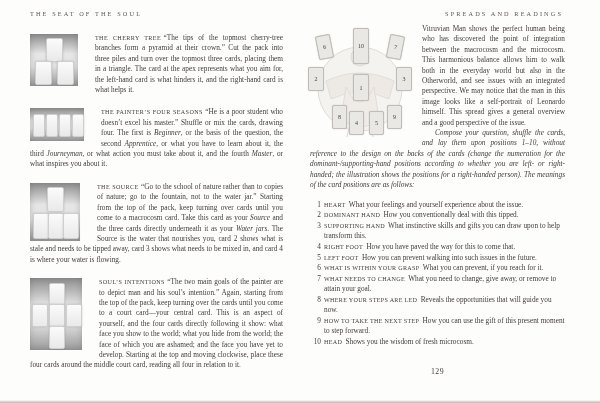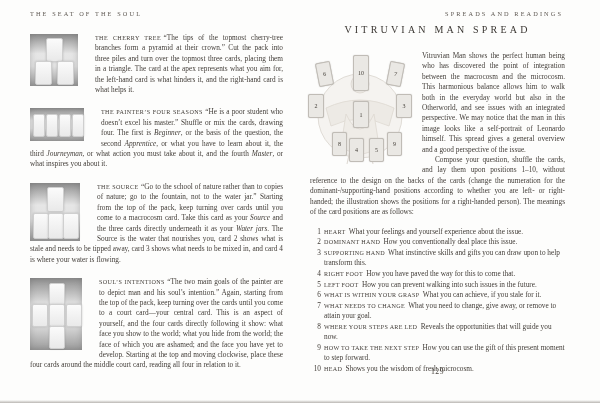--- a/index.html
+++ b/index.html
@@ -69,21 +69,21 @@
   .dc-10{left:45px;top:1px;width:14px;height:34px;}
   .dc-7{left:80px;top:8px;transform:rotate(11deg);}
   .dc-2{left:0px;top:40px;width:14px;}
   .dc-1{left:45px;top:47px;width:14px;height:25px;}
   .dc-3{left:88px;top:40px;width:14px;}
   .dc-8{left:24px;top:78px;}
   .dc-4{left:41px;top:84px;}
   .dc-5{left:61px;top:84px;}
   .dc-9{left:79px;top:78px;}
 
-  .indent{text-indent:13px;}
+  .indent{text-indent:13px;font-style:italic;}
 
   .positions{list-style:none;margin:9px 0 0 0;padding:0;font-size:7.3px;line-height:10.2px;}
   .positions li{position:relative;padding-left:14px;margin-bottom:0.5px;text-align:left;}
   .pnum{position:absolute;left:0;top:0;width:11px;text-align:right;}
   .positions .sc-label{font-size:6.1px;letter-spacing:0.3px;margin-right:1.5px;}
 
   .folio{position:absolute;top:367px;font-size:7.8px;letter-spacing:0.5px;text-align:center;color:#45403a;}
   .folio-left{left:30px;width:253px;}
   .folio-right{left:10px;width:255px;}
 </style>
@@ -138,21 +138,20 @@
       </section>
 
     </div>
 
   </div>
 
   <div class="page page-right">
     <div class="running-head rh-right">SPREADS AND READINGS</div>
 
     <div class="right-content">
-      <h1 class="spread-title">VITRUVIAN MAN SPREAD</h1>
 
       <div class="diagram">
         <svg viewBox="0 0 104 112">
           <circle cx="52" cy="62" r="42" fill="#f5f3f0" stroke="#e0dcd6" stroke-width="1"></circle>
           <circle cx="52" cy="30" r="9" fill="#edeae5" stroke="#dbd6cf" stroke-width="0.8"></circle>
           <path d="M18 54 Q52 38 86 54 L81 72 Q52 58 23 72 Z" fill="#edeae5" stroke="#ddd8d1" stroke-width="0.8"></path>
           <path d="M38 60 Q52 90 66 60 L71 92 Q52 108 33 92 Z" fill="#efece7" stroke="#ddd8d1" stroke-width="0.8"></path>
           <path d="M42 96 L39 110 M62 96 L65 110" fill="none" stroke="#ddd8d1" stroke-width="1"></path>
         </svg>
         <span class="dcard dc-6">
@@ -185,25 +184,25 @@
         <span class="dcard dc-9">
             <span>9</span>
           </span>
       </div>
 
       <p class="body-text">Vitruvian Man shows the perfect human being who has discovered the point of integration between the macrocosm and the microcosm. This harmonious balance allows him to walk both in the everyday world but also in the Otherworld, and see issues with an integrated perspective. We may notice that the man in this image looks like a self-portrait of Leonardo himself. This spread gives a general overview and a good perspective of the issue.</p>
       <p class="body-text indent">Compose your question, shuffle the cards, and lay them upon positions 1–10, without reference to the design on the backs of the cards (change the numeration for the dominant-/supporting-hand positions according to whether you are left- or right-handed; the illustration shows the positions for a right-handed person). The meanings of the card positions are as follows:</p>
 
       <ol class="positions">
         <li><span class="pnum">1</span><span class="sc-label">HEART</span> <span>What your feelings and yourself experience about the issue.</span></li>
-        <li><span class="pnum">2</span><span class="sc-label">DOMINANT HAND</span> <span>How you conventionally deal place this issue.</span></li>
+        <li><span class="pnum">2</span><span class="sc-label">DOMINANT HAND</span> <span>How you conventionally deal with this tipped.</span></li>
         <li><span class="pnum">3</span><span class="sc-label">SUPPORTING HAND</span> <span>What instinctive skills and gifts you can draw upon to help transform this.</span></li>
         <li><span class="pnum">4</span><span class="sc-label">RIGHT FOOT</span> <span>How you have paved the way for this to come that.</span></li>
         <li><span class="pnum">5</span><span class="sc-label">LEFT FOOT</span> <span>How you can prevent walking into such issues in the future.</span></li>
-        <li><span class="pnum">6</span><span class="sc-label">WHAT IS WITHIN YOUR GRASP</span> <span>What you can achieve, if you stale for it.</span></li>
+        <li><span class="pnum">6</span><span class="sc-label">WHAT IS WITHIN YOUR GRASP</span> <span>What you can prevent, if you reach for it.</span></li>
         <li><span class="pnum">7</span><span class="sc-label">WHAT NEEDS TO CHANGE</span> <span>What you need to change, give away, or remove to attain your goal.</span></li>
         <li><span class="pnum">8</span><span class="sc-label">WHERE YOUR STEPS ARE LED</span> <span>Reveals the opportunities that will guide you now.</span></li>
         <li><span class="pnum">9</span><span class="sc-label">HOW TO TAKE THE NEXT STEP</span> <span>How you can use the gift of this present moment to step forward.</span></li>
         <li><span class="pnum">10</span><span class="sc-label">HEAD</span> <span>Shows you the wisdom of fresh microcosm.</span></li>
       </ol>
     </div>
 
     <div class="folio folio-right">129</div>
   </div>
 

